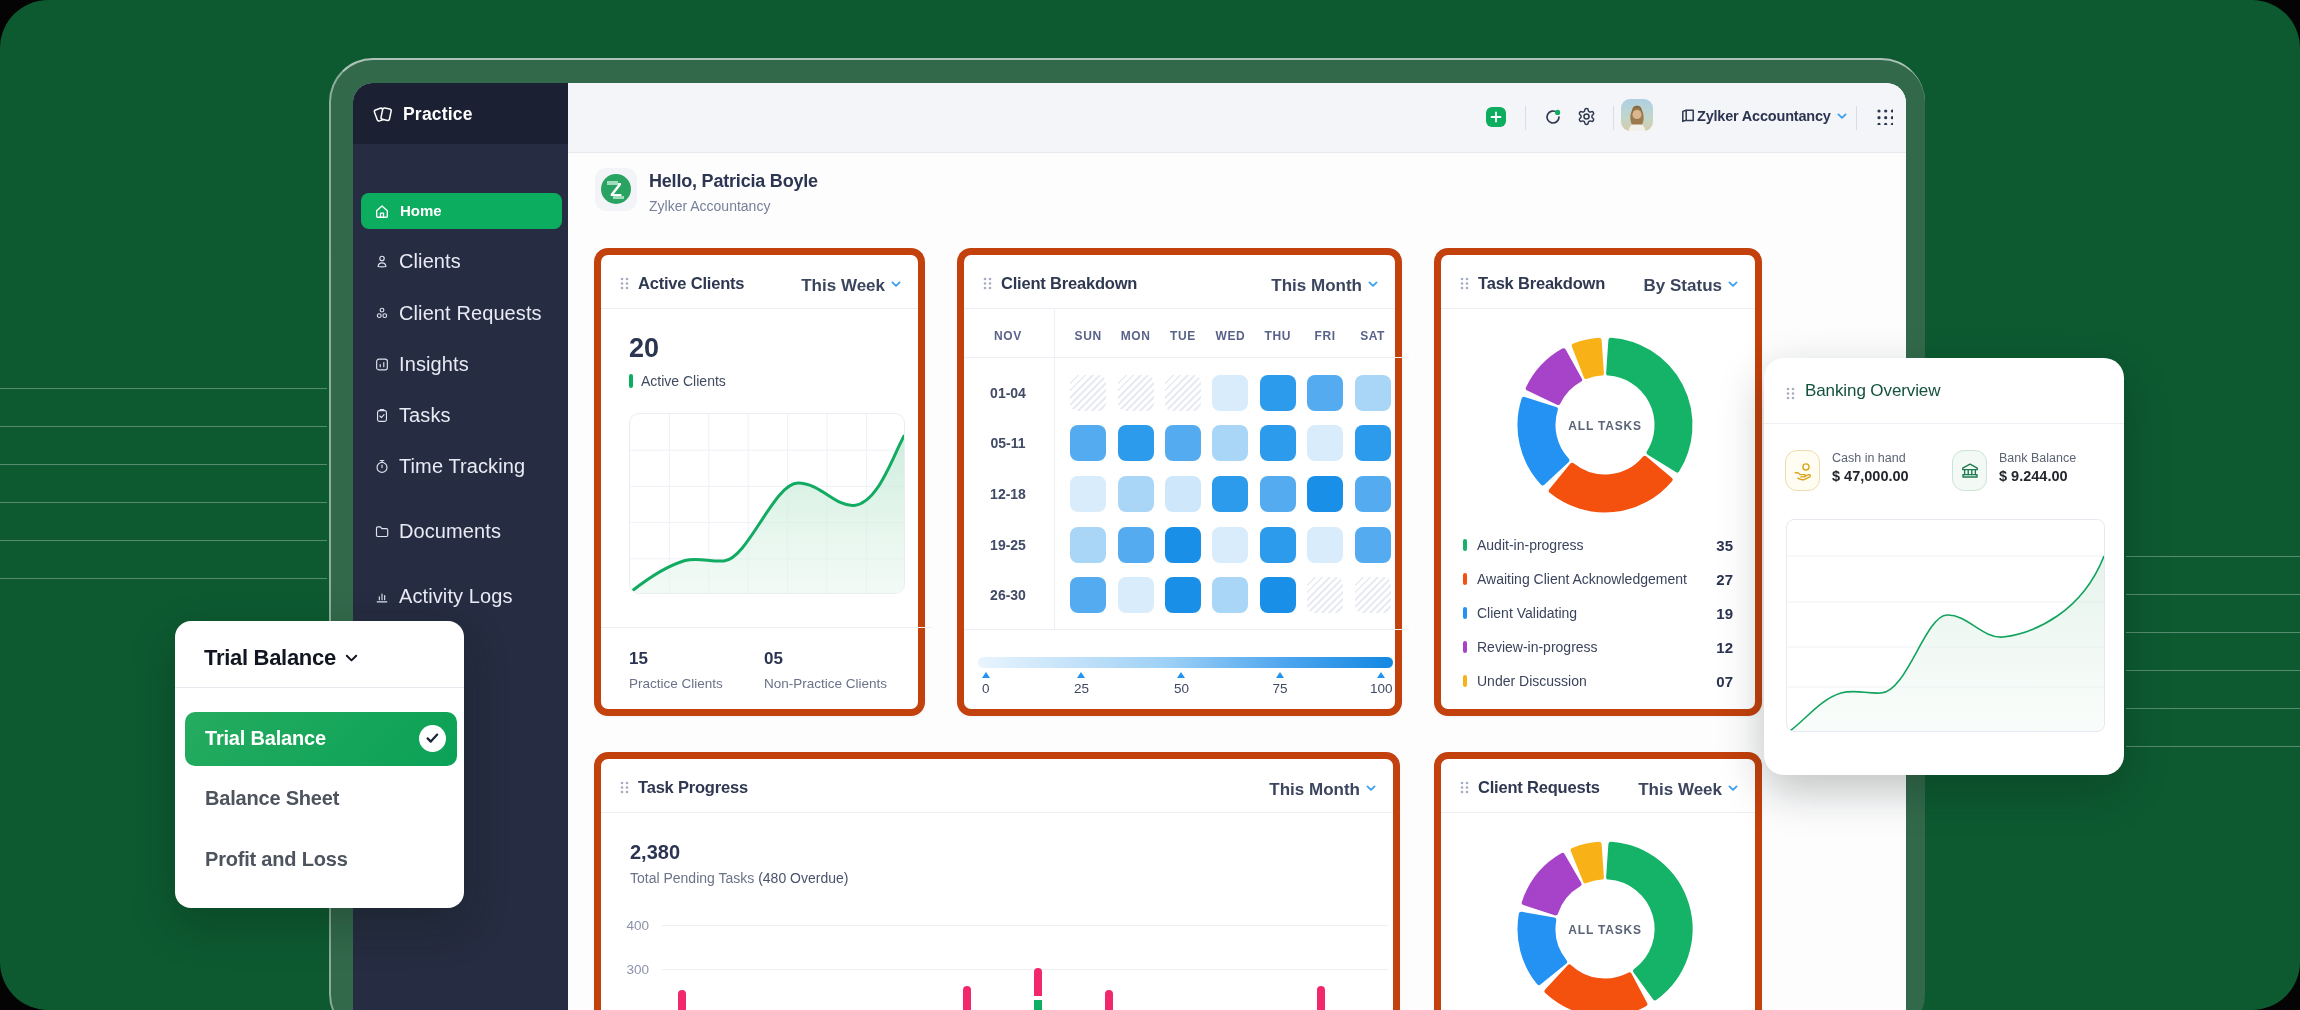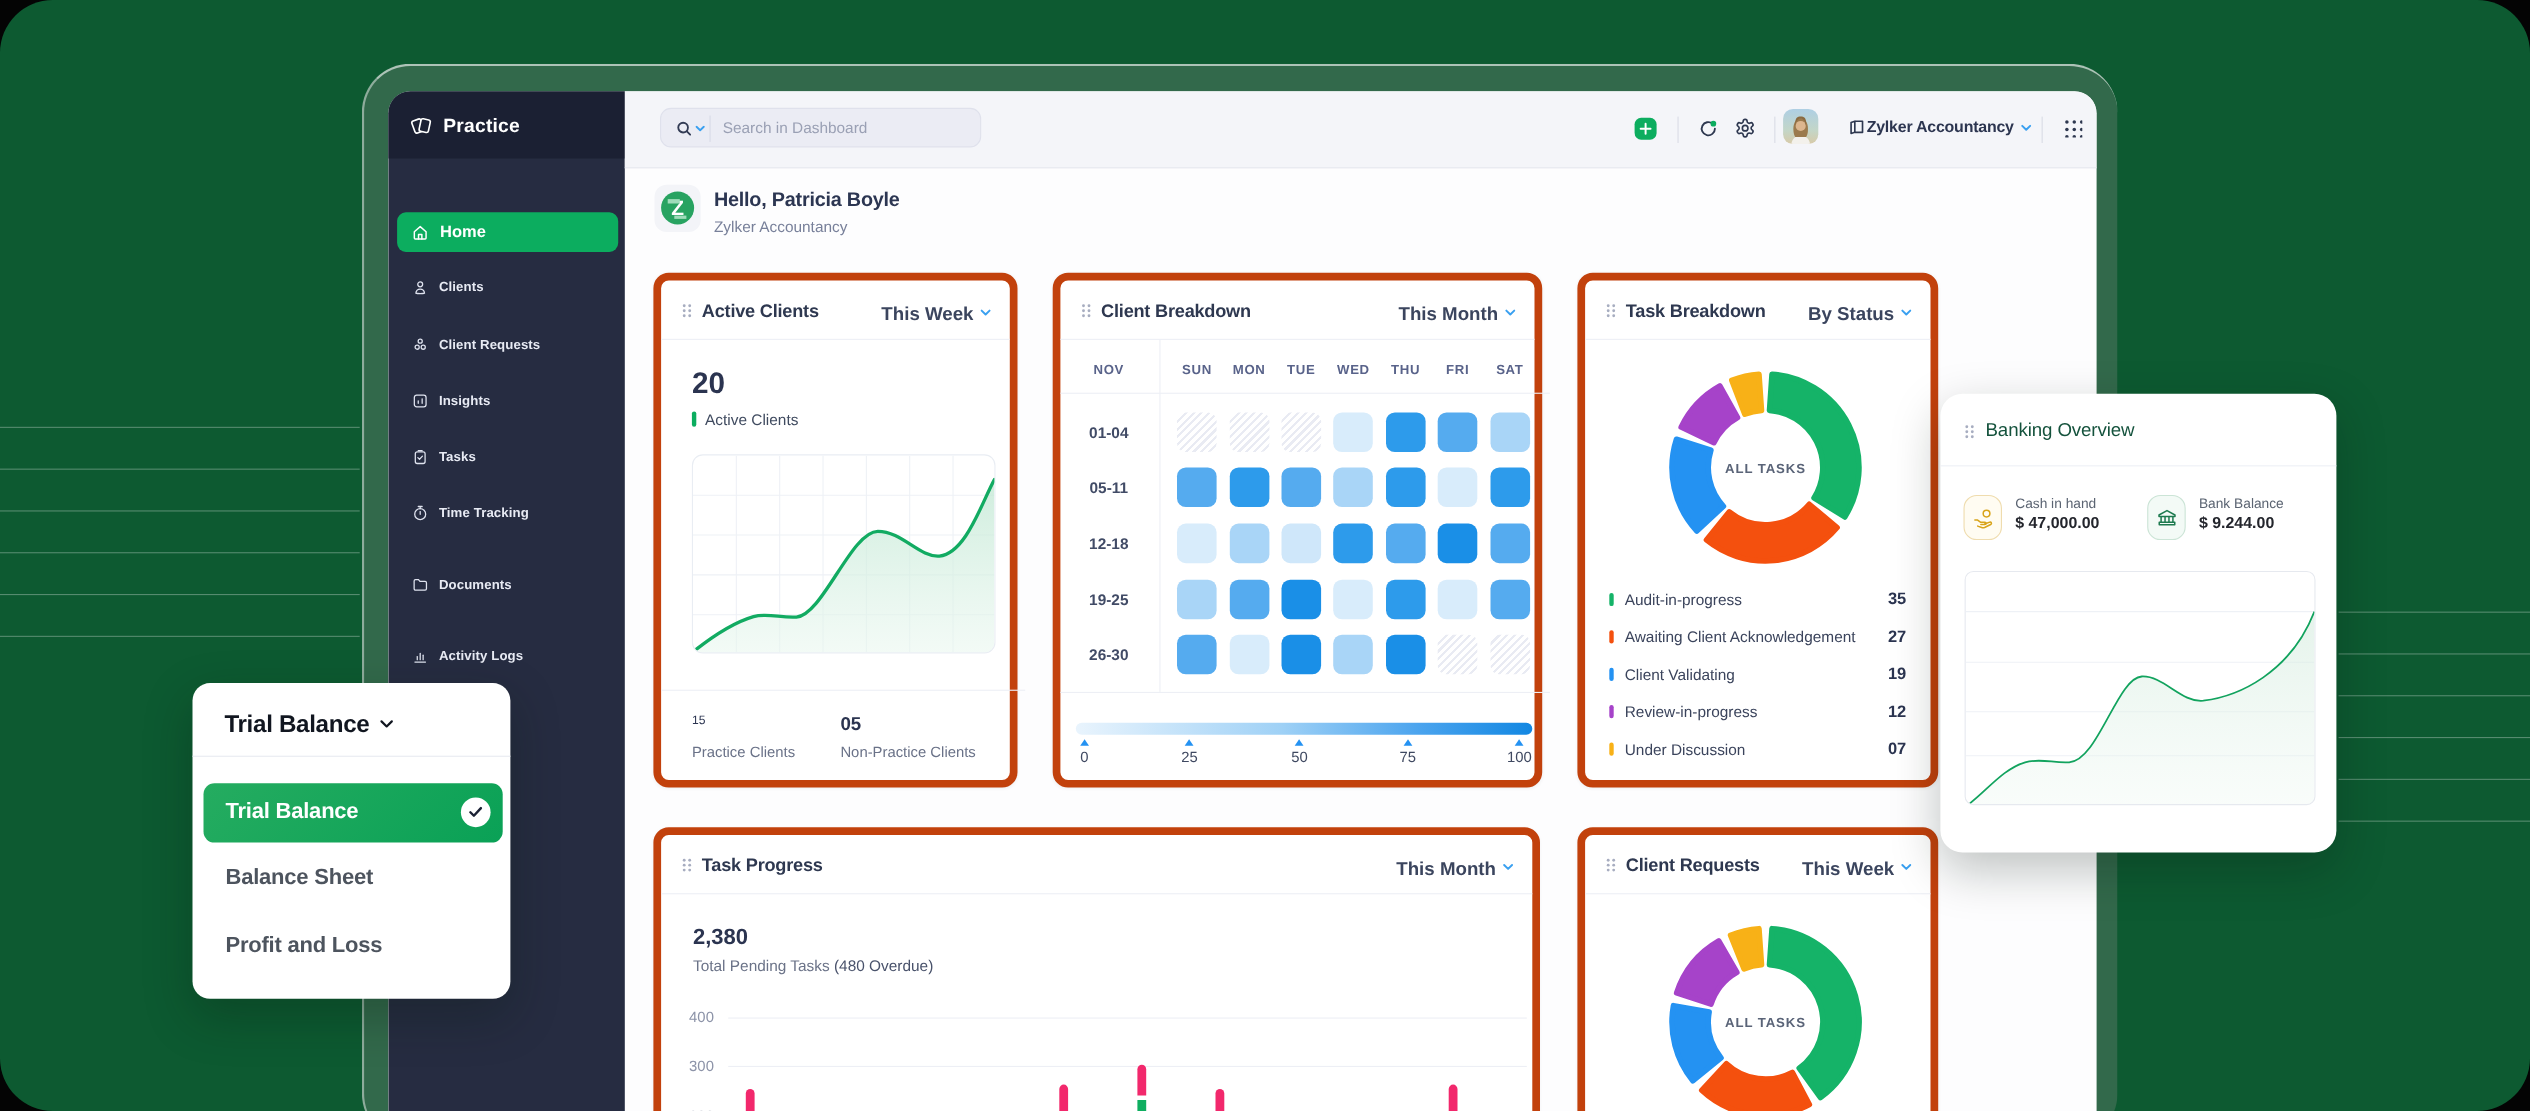--- a/index.html
+++ b/index.html
@@ -2,21 +2,21 @@
 <html><head><meta charset="utf-8"><style>
 *{margin:0;padding:0;box-sizing:border-box}
 html,body{width:2300px;height:1010px;overflow:hidden;background:#040404;font-family:"Liberation Sans",sans-serif}
 .abs{position:absolute}
 #bg{position:absolute;left:0;top:0;width:2300px;height:1010px;background:#0d5a31;border-radius:48px}
 .stripe{position:absolute;height:1px;background:rgba(255,255,255,.30)}
 #backdrop{position:absolute;left:329px;top:58px;width:1596px;height:980px;background:#32694b;border-radius:44px;border-top:2px solid rgba(255,255,255,.6);border-left:2px solid rgba(255,255,255,.45)}
 #win{position:absolute;left:353px;top:83px;width:1553px;height:927px;background:#fdfdfe;border-radius:20px 20px 0 0;overflow:hidden}
 #sidebar{position:absolute;left:0;top:0;width:215px;height:927px;background:#262c41}
 #sbhead{position:absolute;left:0;top:0;width:215px;height:61px;background:#1b2033;border-radius:20px 0 0 0}
-.mi{position:absolute;left:0;width:215px;height:34px;color:#e8ebf4;font-size:12px;font-weight:700}
+.mi{position:absolute;left:0;width:215px;height:34px;color:#e8ebf4;font-size:20px;font-weight:400}
 .mi svg{position:absolute;left:21px;top:50%;margin-top:-8px}
 .mi span{position:absolute;left:46px;top:50%;transform:translateY(-50%);white-space:nowrap;letter-spacing:.1px}
 #pill{position:absolute;left:8px;top:110px;width:201px;height:36px;background:#0cad5f;border-radius:8px;color:#fff;font-size:15px;font-weight:700}
 #topbar{position:absolute;left:215px;top:0;width:1338px;height:70px;background:#f4f5f9;border-bottom:1px solid #e7e9ef}
 #search{position:absolute;left:247px;top:15px;width:292px;height:36px;background:#ebecf4;border:1px solid #dfe1ec;border-radius:10px}
 .vsep{position:absolute;top:23px;width:1px;height:24px;background:#d9dce6}
 .card{position:absolute;background:#fff;border:7px solid #c2410c;border-radius:14px;box-shadow:0 1px 3px rgba(20,30,60,.05)}
 .chd{position:absolute;left:0;top:0;right:0;height:54px;border-bottom:1px solid #edeff5}
 .dots{position:absolute;left:19px;top:21px}
 .ct{position:absolute;left:37px;top:19px;font-size:16.5px;font-weight:700;color:#2e3850;letter-spacing:-.2px;white-space:nowrap}
@@ -114,31 +114,20 @@
 <div class="mi" style="top:496px">
       <svg width="16" height="17" viewBox="0 0 18 18" fill="none" stroke="#dfe3ef" stroke-width="1.3">
         <path d="M3.6 15h10.8" stroke-linecap="round"></path>
         <path d="M6 12.6V9.4" stroke-linecap="round"></path>
         <path d="M9 12.6V6.2" stroke-linecap="round"></path>
         <path d="M12 12.6V8" stroke-linecap="round"></path>
       </svg>
       <span>Activity Logs</span>
     </div>
 <div id="topbar"></div>
-<div id="search">
-      <svg class="abs" style="left:13px;top:10px" width="16" height="16" viewBox="0 0 16 16" fill="none" stroke="#333c55" stroke-width="1.7" stroke-linecap="round">
-        <circle cx="7" cy="7" r="4.4"></circle>
-        <path d="m10.4 10.4 3 3"></path>
-      </svg>
-      <svg class="abs" style="left:31px;top:15px" width="9" height="6" viewBox="0 0 9 6" fill="none" stroke="#3aa0f0" stroke-width="1.7" stroke-linecap="round" stroke-linejoin="round">
-        <path d="m1.2 1.2 3.3 3.2 3.3-3.2"></path>
-      </svg>
-      <div class="abs" style="left:44px;top:6px;width:1px;height:24px;background:#d8dae6"></div>
-      <div class="abs" style="left:56px;top:9px;font-size:14px;color:#9aa0b4">Search in Dashboard</div>
-    </div>
 <div class="abs" style="left:1133px;top:24px;width:20px;height:20px;background:#0cad5f;border-radius:6px">
       <svg class="abs" style="left:4px;top:4px" width="12" height="12" viewBox="0 0 12 12" stroke="#fff" stroke-width="1.8" stroke-linecap="round">
         <path d="M6 1.5v9M1.5 6h9"></path>
       </svg>
     </div>
 <div class="vsep" style="left:1172px"></div>
 <svg class="abs" style="left:1191px;top:25px" width="18" height="18" viewBox="0 0 18 18" fill="none">
       <path d="M15 9a6 6 0 1 1-2.1-4.56" stroke="#2e3850" stroke-width="1.7" stroke-linecap="round"></path>
       <circle cx="13.6" cy="4.4" r="2.6" fill="#0cad5f"></circle>
     </svg>
@@ -214,21 +203,21 @@
           <line x1="236.4" y1="0" x2="236.4" y2="181" stroke="#eef1f6"></line>
           <line x1="0" y1="36.2" x2="276" y2="36.2" stroke="#eef1f6"></line>
           <line x1="0" y1="72.4" x2="276" y2="72.4" stroke="#eef1f6"></line>
           <line x1="0" y1="108.6" x2="276" y2="108.6" stroke="#eef1f6"></line>
           <line x1="0" y1="144.8" x2="276" y2="144.8" stroke="#eef1f6"></line>
           <path d="M2,177 C 16,166 36,152 55,146.5 C 68,143 80,148 94,147 C 118,145 144,69 168,69 C 190,69 206,93 224,91.5 C 248,89 262,44 274,22 L274,181 L2,181 Z" fill="url(#gfill)"></path>
           <path d="M2,177 C 16,166 36,152 55,146.5 C 68,143 80,148 94,147 C 118,145 144,69 168,69 C 190,69 206,93 224,91.5 C 248,89 262,44 274,22" fill="none" stroke="#12ab62" stroke-width="3" stroke-linecap="round"></path>
         </svg>
 </div>
 <div class="abs" style="left:0;top:372px;width:331px;height:1px;background:#edeff5"></div>
-<div class="abs" style="left:28px;top:394px;font-size:11px;font-weight:400;color:#2b3450">15</div>
+<div class="abs" style="left:28px;top:394px;font-size:17px;font-weight:700;color:#2b3450">15</div>
 <div class="abs" style="left:28px;top:421px;font-size:13.5px;color:#6a7288">Practice Clients</div>
 <div class="abs" style="left:163px;top:394px;font-size:17px;font-weight:700;color:#2b3450">05</div>
 <div class="abs" style="left:163px;top:421px;font-size:13.5px;color:#6a7288">Non-Practice Clients</div>
 </div>
 <div class="card" style="left:604px;top:165px;width:445px;height:468px">
 <div class="chd"></div>
       <div class="dots"><svg width="9" height="13" viewBox="0 0 9 13">
           <circle cx="2" cy="2.0" r="1.3" fill="#a7adc0"></circle>
           <circle cx="7" cy="2.0" r="1.3" fill="#a7adc0"></circle>
           <circle cx="2" cy="6.5" r="1.3" fill="#a7adc0"></circle>

